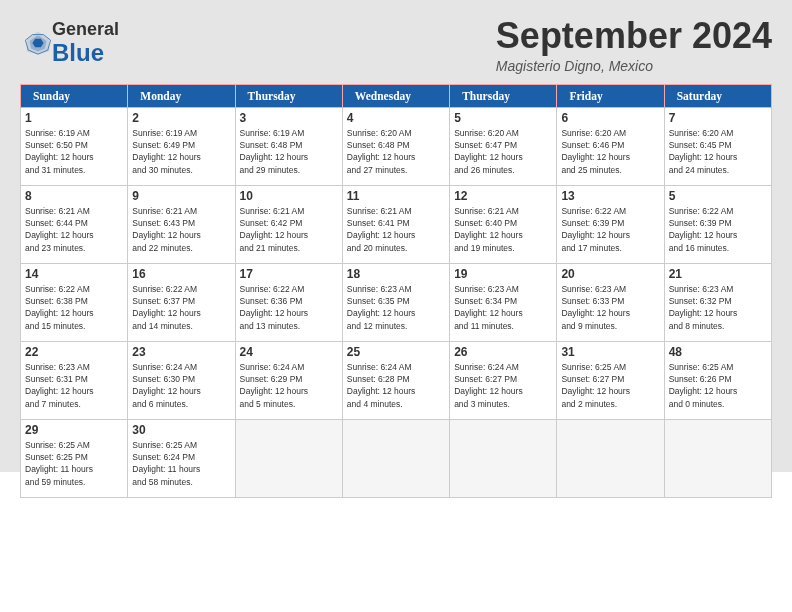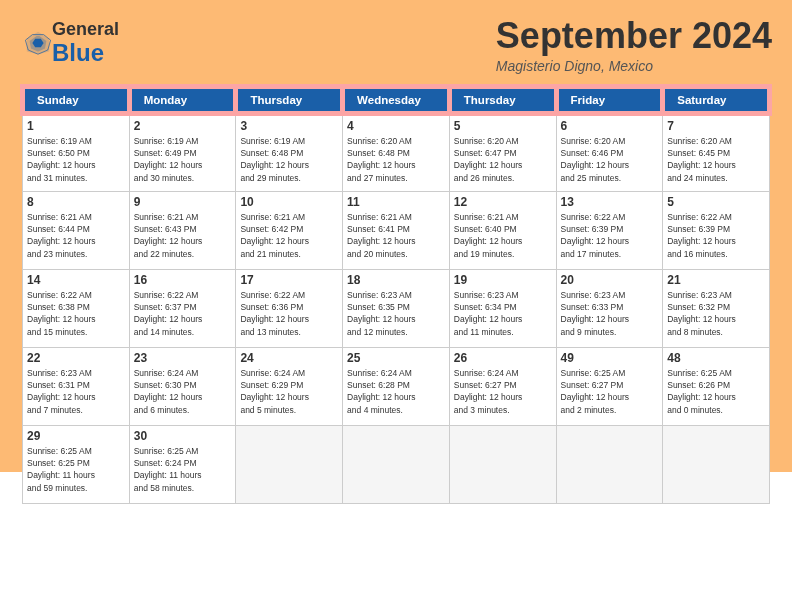--- a/index.html
+++ b/index.html
@@ -7,21 +7,21 @@
       font-family: Arial, sans-serif;
       background: #fff;
       width: 792px;
       height: 612px;
       overflow: hidden;
     }
     .page {
       width: 792px;
       height: 472px;
       padding: 16px 20px 10px 20px;
-      background: #fdba74;
+      background: #e5e5e5;
     }
     .header {
       display: flex;
       justify-content: space-between;
       align-items: flex-start;
       margin-bottom: 10px;
     }
     .logo {
       display: flex;
       align-items: center;
@@ -67,21 +67,22 @@
       border-collapse: collapse;
       table-layout: fixed;
     }
     th {
       background: #1a5fa8;
       color: #fff;
       font-size: 11.5px;
       font-weight: bold;
       padding: 5px 12px;
       text-align: left;
-      border: 5px solid #fca5a5;
+      border: 1px solid #fca5a5;
+      font-family: Liberation Serif, serif;
     }
     td {
       border: 1px solid #ccc;
       vertical-align: top;
       padding: 3px 4px;
       font-size: 8.5px;
       color: #333;
       background: #fff;
       height: 78px;
     }
@@ -317,21 +318,21 @@
 and 4 minutes.</div>
           </td>
           <td>
             <span class="day-num">26</span>
             <div class="day-info" style="white-space: pre-line;">Sunrise: 6:24 AM
 Sunset: 6:27 PM
 Daylight: 12 hours
 and 3 minutes.</div>
           </td>
           <td>
-            <span class="day-num">49</span>
+            <span class="day-num">31</span>
             <div class="day-info" style="white-space: pre-line;">Sunrise: 6:25 AM
 Sunset: 6:27 PM
 Daylight: 12 hours
 and 2 minutes.</div>
           </td>
           <td>
             <span class="day-num">48</span>
             <div class="day-info" style="white-space: pre-line;">Sunrise: 6:25 AM
 Sunset: 6:26 PM
 Daylight: 12 hours

